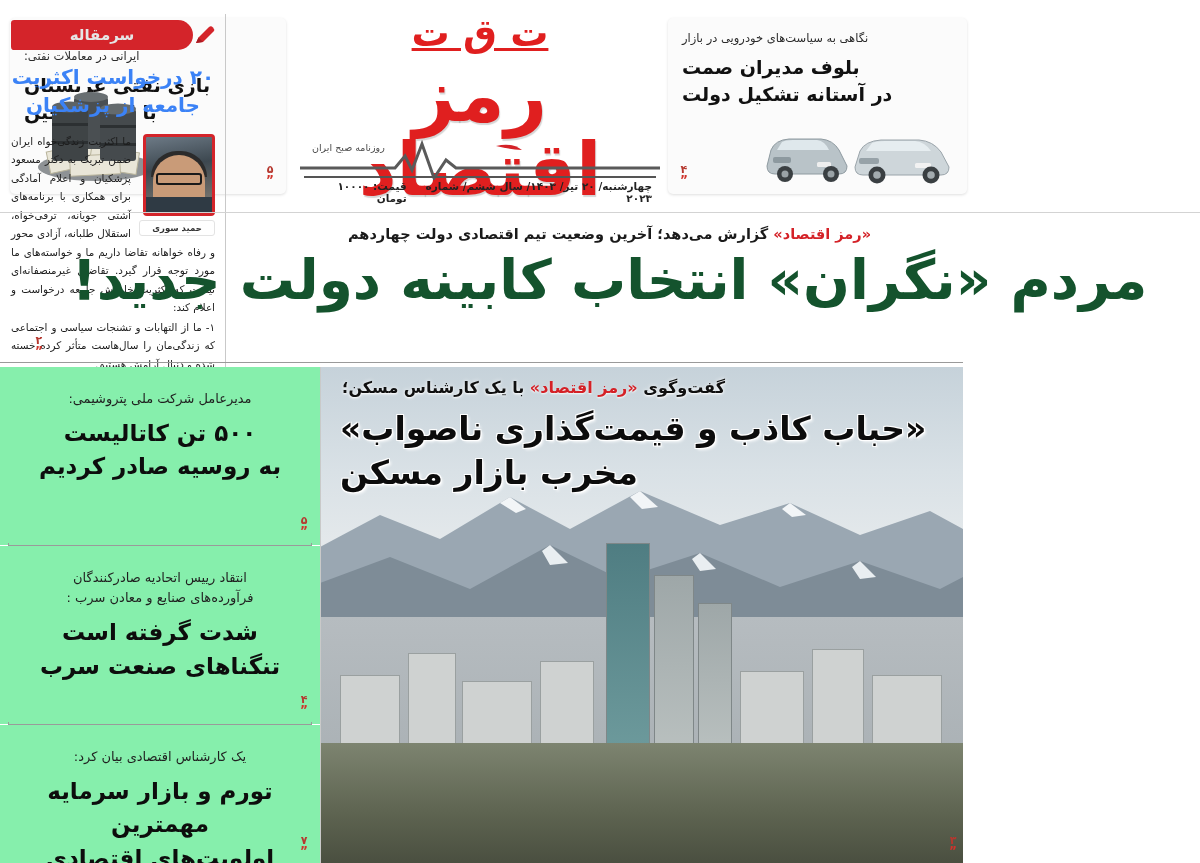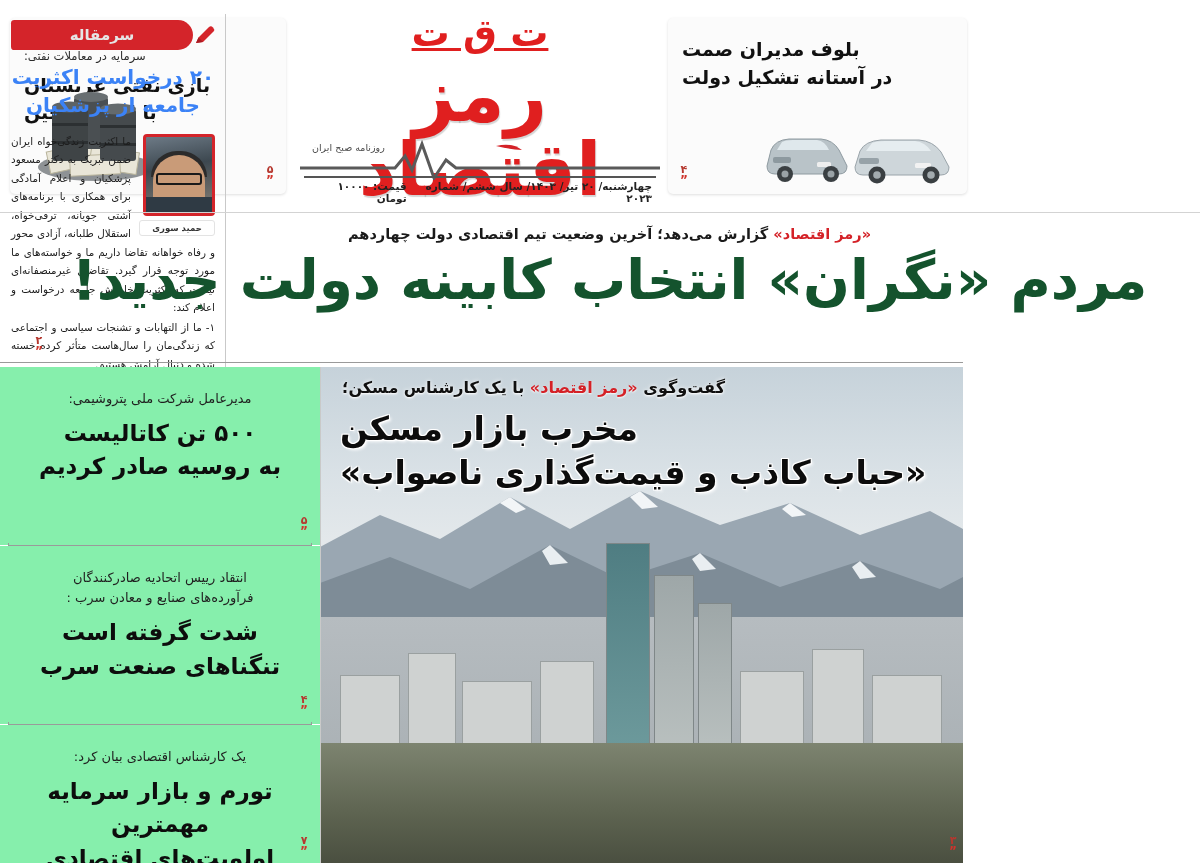--- a/index.html
+++ b/index.html
@@ -474,21 +474,21 @@
 <body>
 
 <div class="page">
 
   <div class="top-band">
 
     <div class="col-oil">
       <div class="teaser">
         <div class="teaser-kicker">
           <span>گزارش «رمز اقتصاد» از سایه</span><br>
-          <span>سرمایه در معاملات نفتی:</span>
+          <span>ایرانی در معاملات نفتی:</span>
         </div>
         <div class="teaser-title">
           <div>بازی نفتی عربستان</div>
           <div>با ایران و چین</div>
         </div>
         <svg class="oil-art" viewBox="0 0 150 105">
           <ellipse cx="78" cy="88" rx="58" ry="14" fill="#8e9295"></ellipse>
           <g fill="#e9e6d8" stroke="#b9b49c" stroke-width="1">
             <rect x="30" y="68" width="46" height="22" transform="rotate(-12 53 79)"></rect>
             <rect x="72" y="70" width="48" height="22" transform="rotate(9 96 81)"></rect>
@@ -526,20 +526,21 @@
       </svg>
       <div class="mast-rule"></div>
       <div class="mast-meta">
         <span>چهارشنبه/ ۲۰ تیر/ ۱۴۰۳/ سال ششم/ شماره ۲۰۲۳</span>
         <span>قیمت: ۱۰۰۰۰ تومان</span>
       </div>
     </div>
 
     <div class="col-cars">
       <div class="teaser">
+        <div class="teaser-kicker">نگاهی به سیاست‌های خودرویی در بازار</div>
         <div class="teaser-title">
           <div>بلوف مدیران صمت</div>
           <div>در آستانه تشکیل دولت</div>
         </div>
         <svg class="cars-art" viewBox="0 0 200 78">
           <g>
             <path d="M8,56 L12,40 Q16,30 30,29 L62,29 Q74,30 80,40 L88,56 Q88,64 80,64 L16,64 Q8,64 8,56 Z" fill="#b9c3c8" stroke="#8e9aa0" stroke-width="1"></path>
             <path d="M18,40 L23,32 Q26,30 34,30 L58,30 Q66,31 70,40 Z" fill="#dfe8ec"></path>
             <rect x="14" y="47" width="18" height="6" rx="2" fill="#8d999f"></rect>
             <rect x="58" y="52" width="14" height="5" rx="1.5" fill="#eee"></rect>
@@ -647,22 +648,22 @@
     <div class="tower" style="left:334px; width:40px; height:178px;"></div>
     <div class="tower" style="left:378px; width:34px; height:150px;"></div>
 
     <div class="green-band"></div>
 
     <div class="photo-overlay">
       <div class="photo-kicker">
         <span>گفت‌وگوی </span><span class="brand">«رمز اقتصاد»</span><span> با یک کارشناس مسکن؛</span>
       </div>
       <div class="photo-title">
+        <div>«حباب کاذب و قیمت‌گذاری ناصواب»</div>
         <div>مخرب بازار مسکن</div>
-        <div>«حباب کاذب و قیمت‌گذاری ناصواب»</div>
       </div>
     </div>
 
     <div class="pagemark photo-pagemark">
       <span class="num">۳</span>
       <span class="quotes">”</span>
     </div>
   </div>
 
   <div class="right-rail" id="right-rail">

